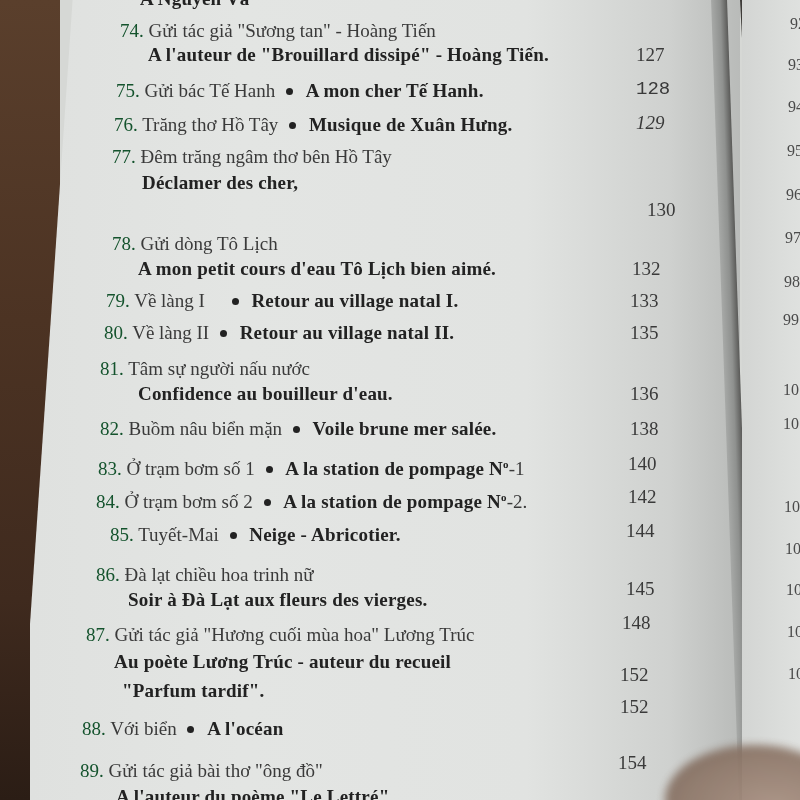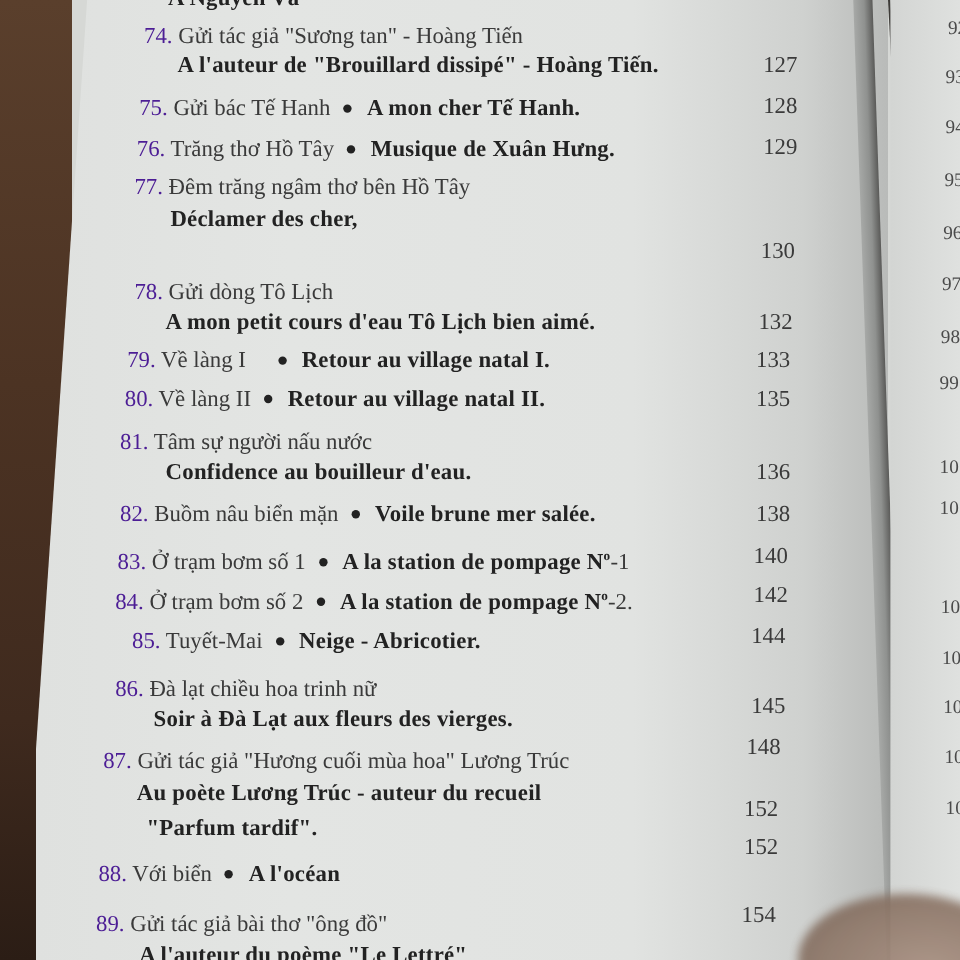--- a/index.html
+++ b/index.html
@@ -38,21 +38,21 @@
     }
     .toc {
       position: absolute; left: 0; top: 0; width: 720px; height: 800px;
       color: #2a2a2a;
     }
     .line {
       position: absolute; white-space: nowrap; font-size: 19px; line-height: 22px;
     }
     .vn { font-weight: normal; color: #3a3a3a; }
     .fr { font-weight: bold; color: #222; letter-spacing: 0.2px; }
-    .num { color: #4c1d95; text-align: center; }
+    .num { color: #14532d; text-align: center; }
     .bullet { display: inline-block; width: 7px; height: 7px; border-radius: 50%;
       background: #222; margin: 0 8px 2px 6px; vertical-align: middle; }
     .pg { position: absolute; font-size: 19px; color: #3a3a3a; line-height: 22px; }
     .rnum { position: absolute; font-size: 16px; color: #4a4a4a; line-height: 20px; }
     sup { font-size: 11px; }
   </style>
 </head>
 <body>
 
 <div class="wood"></div>
@@ -70,36 +70,36 @@
   </div>
   <div class="line fr" style="left:148px; top:44px;">A l'auteur de "Brouillard dissipé" - Hoàng Tiến.</div>
   <div class="pg" style="left:636px; top:44px;">127</div>
 
   <div class="line" style="left:116px; top:80px;">
     <span class="num">75.</span>
     <span class="vn">Gửi bác Tế Hanh</span>
     <span class="bullet"></span>
     <span class="fr">A mon cher Tế Hanh.</span>
   </div>
-  <div class="pg" style="left:636px; top:78px;">128</div>
+  <div class="pg" style="left:636px; top:78px;font-family:Liberation Mono, monospace;">128</div>
 
   <div class="line" style="left:114px; top:114px;">
     <span class="num">76.</span>
     <span class="vn">Trăng thơ Hồ Tây</span>
     <span class="bullet"></span>
     <span class="fr">Musique de Xuân Hưng.</span>
   </div>
-  <div class="pg" style="left:636px; top:112px;">129</div>
+  <div class="pg" style="left:636px; top:112px;font-style:italic;">129</div>
 
   <div class="line" style="left:112px; top:146px;">
     <span class="num">77.</span>
     <span class="vn">Đêm trăng ngâm thơ bên Hồ Tây</span>
   </div>
   <div class="line fr" style="left:142px; top:172px;">Déclamer des cher,</div>
-  <div class="pg" style="left:634px; top:199px;text-align:center;">130</div>
+  <div class="pg" style="left:647px; top:199px;text-align:center;">130</div>
 
   <div class="line" style="left:112px; top:233px;">
     <span class="num">78.</span>
     <span class="vn">Gửi dòng Tô Lịch</span>
   </div>
   <div class="line fr" style="left:138px; top:258px;">A mon petit cours d'eau Tô Lịch bien aimé.</div>
   <div class="pg" style="left:632px; top:258px;">132</div>
 
   <div class="line" style="left:106px; top:290px;">
     <span class="num">79.</span>

